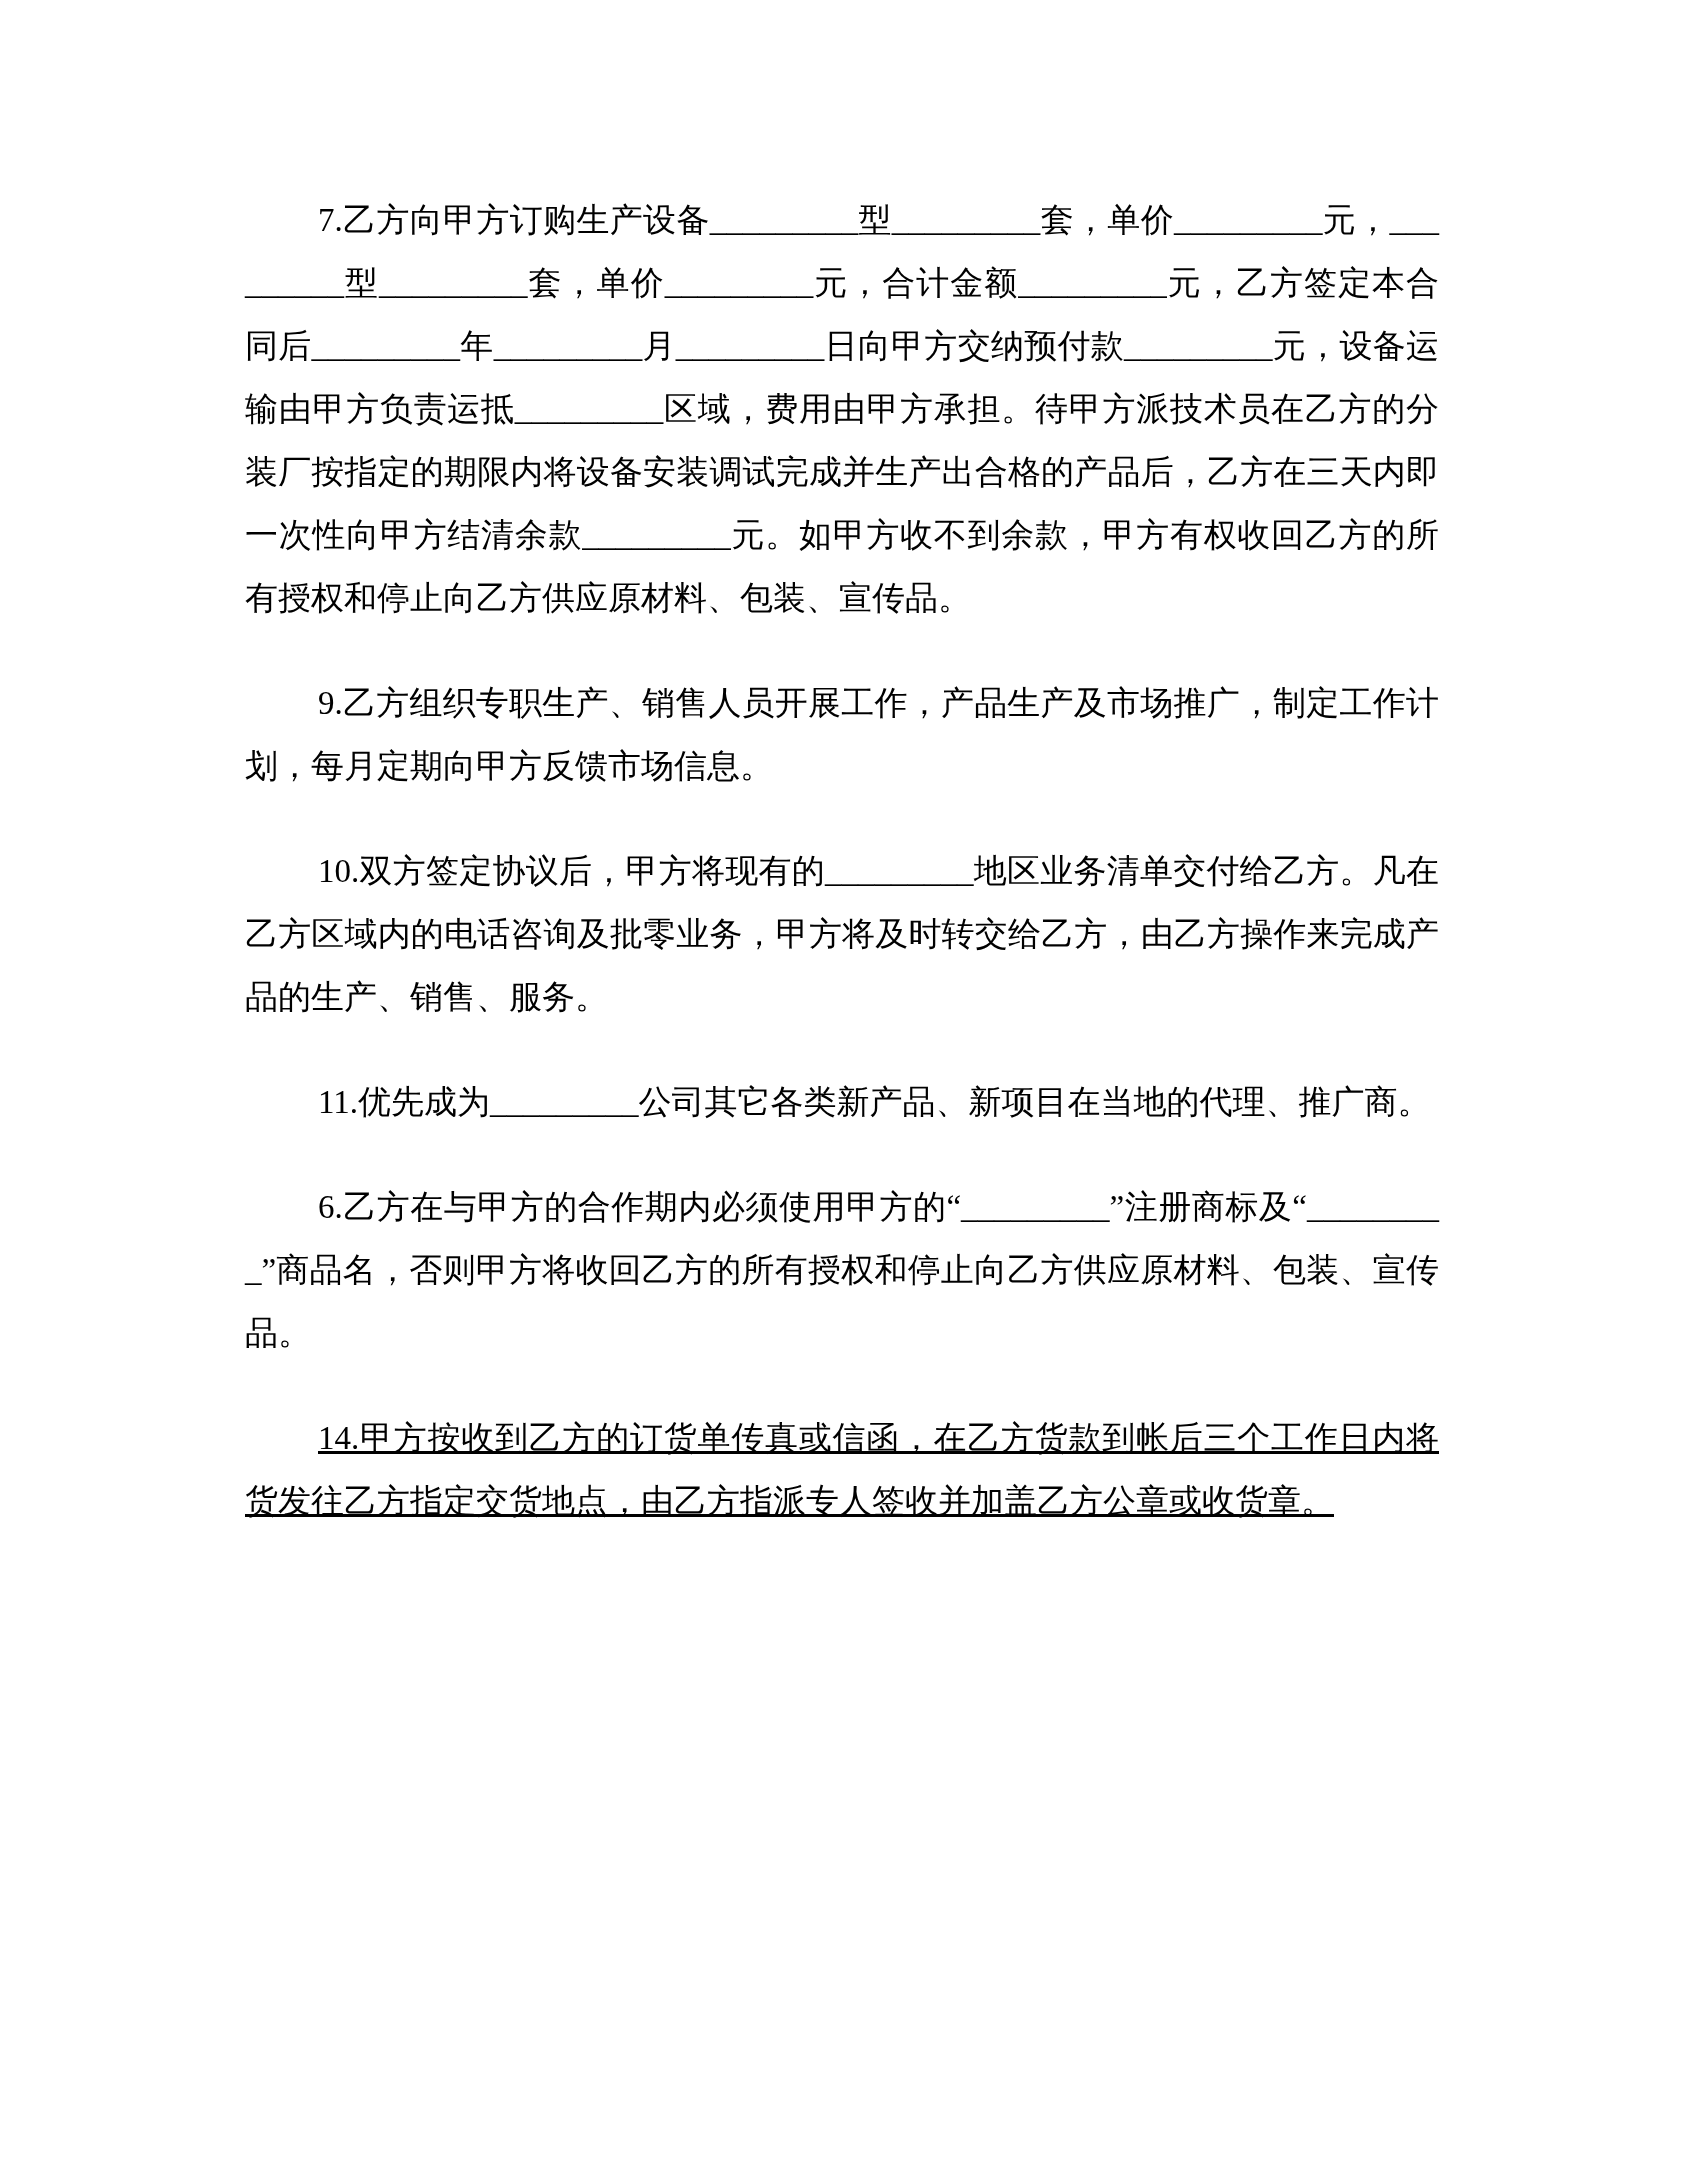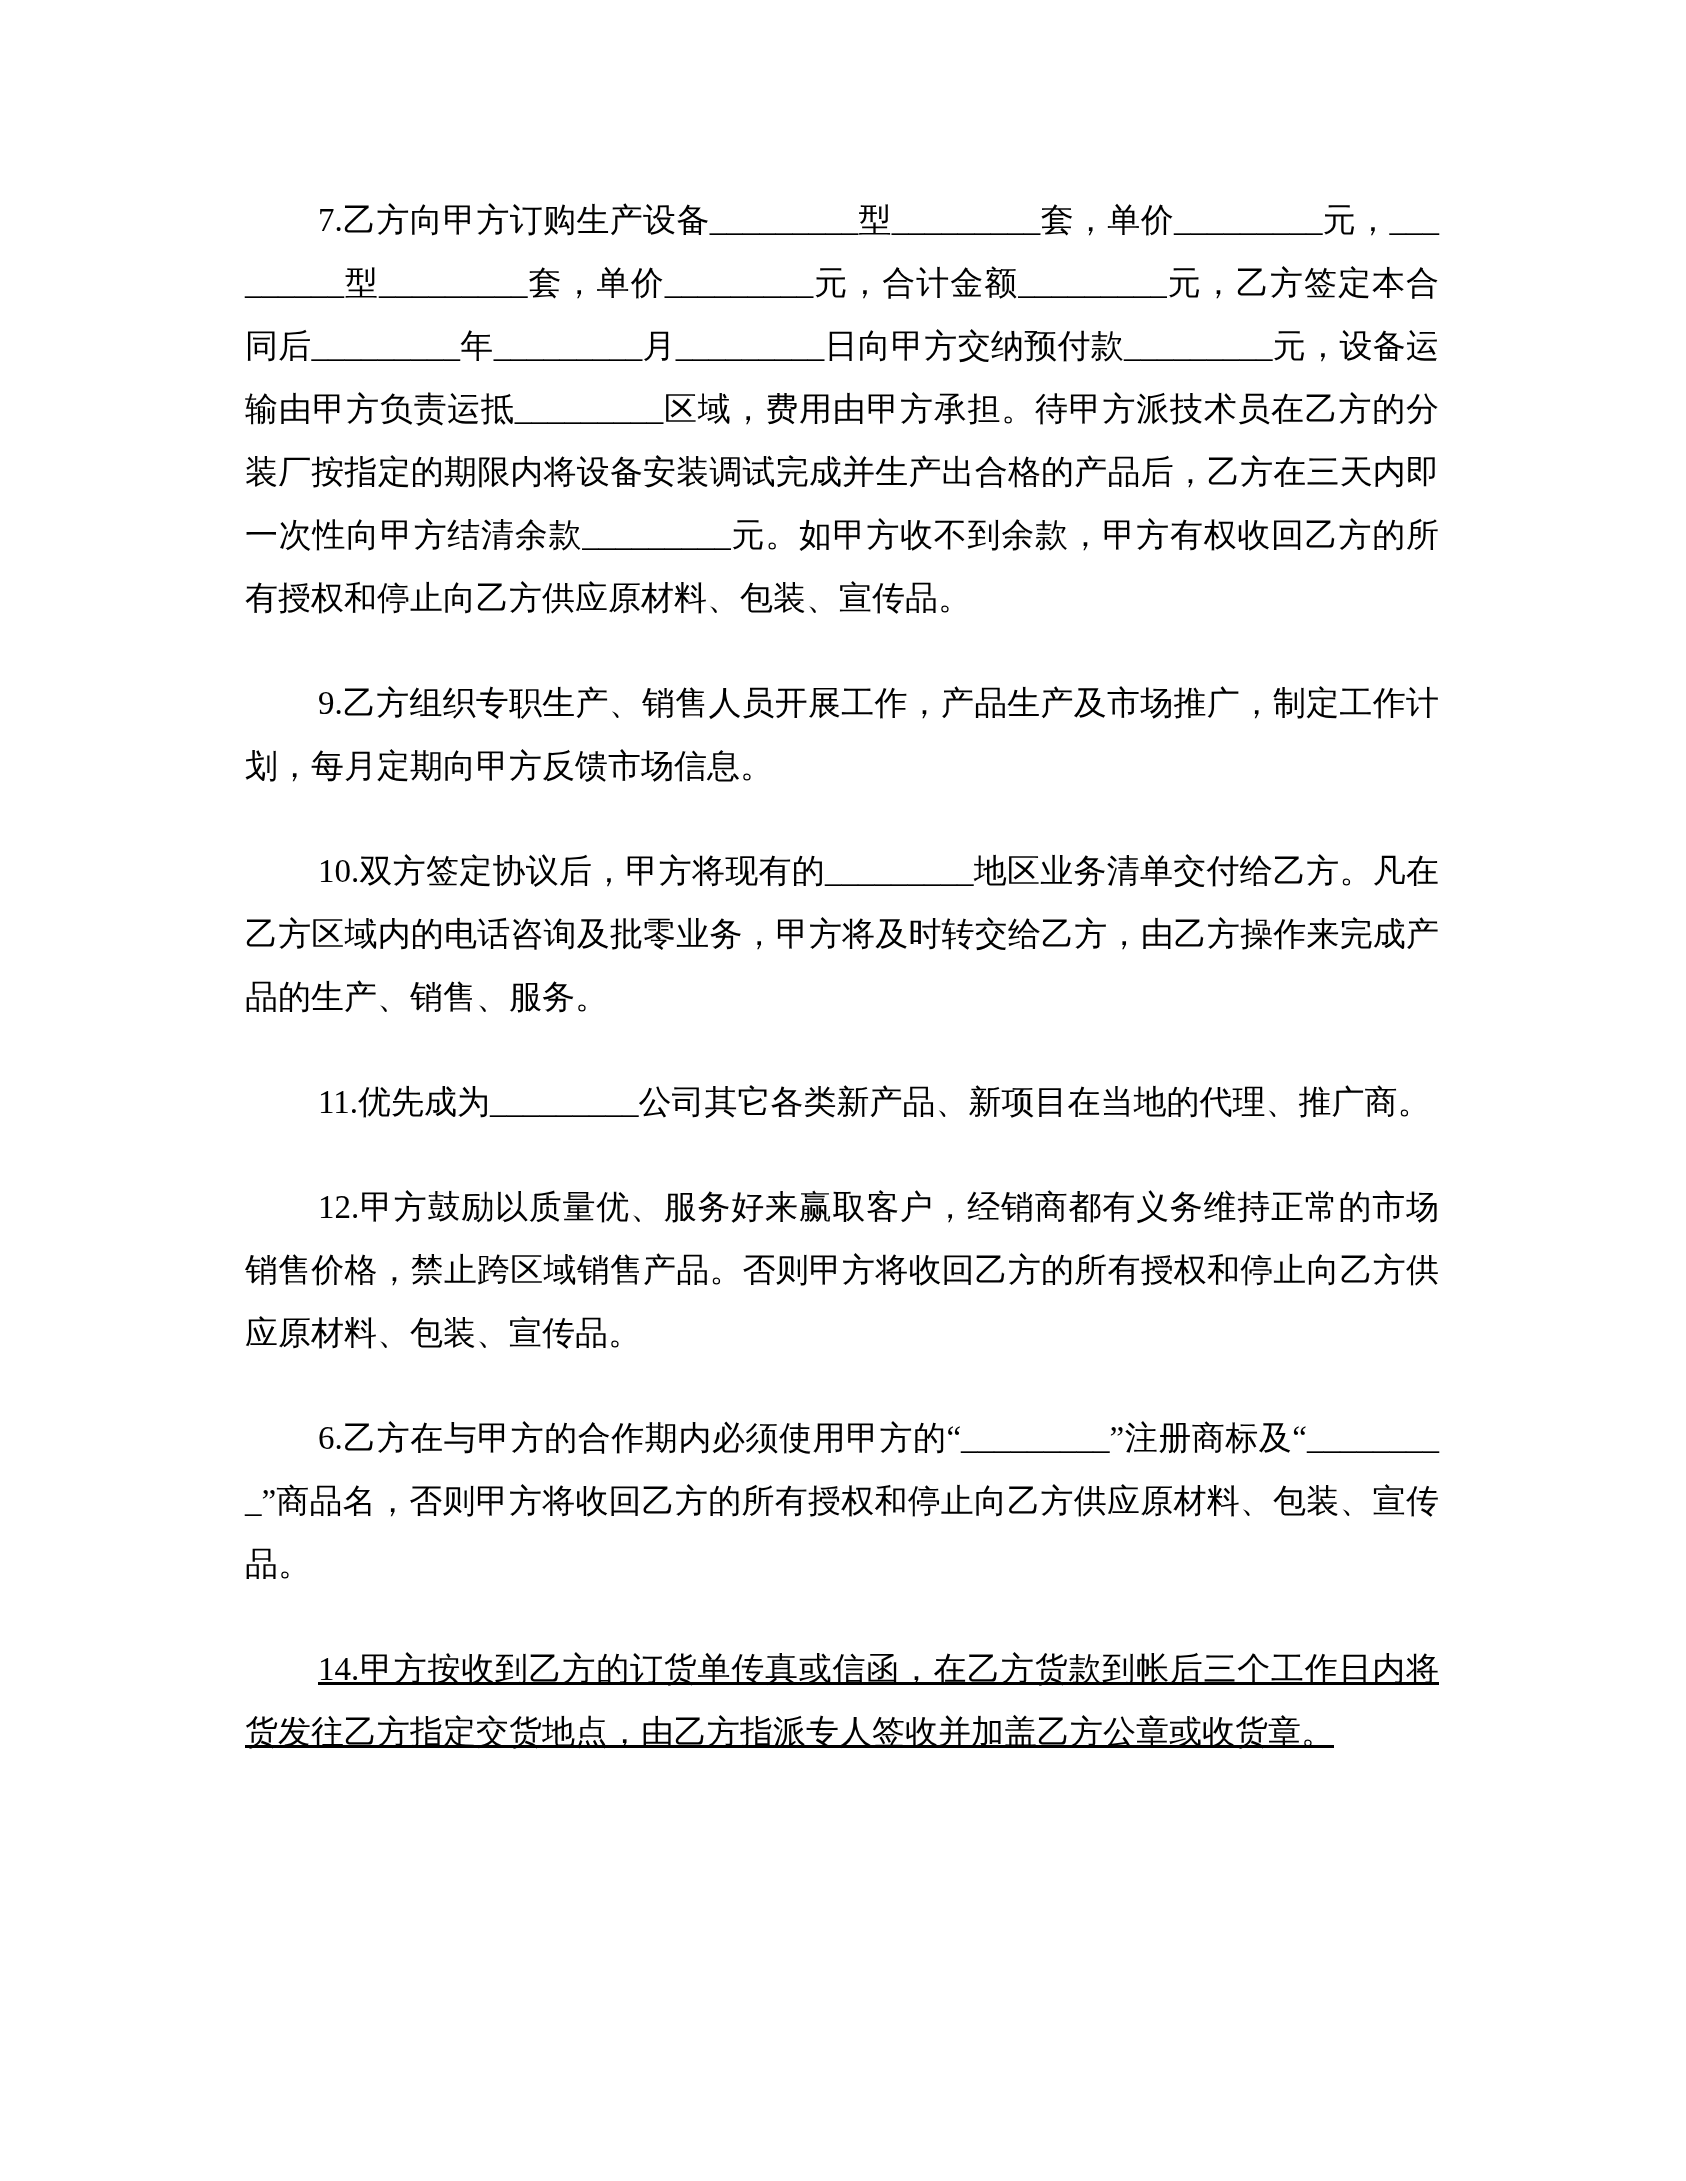--- a/index.html
+++ b/index.html
@@ -37,18 +37,17 @@
 </style>
 </head>
 <body>
 
 <div class="page">
   <div class="content">
     <p class="clause">7.乙方向甲方订购生产设备_________型_________套，单价_________元，_________型_________套，单价_________元，合计金额_________元，乙方签定本合同后_________年_________月_________日向甲方交纳预付款_________元，设备运输由甲方负责运抵_________区域，费用由甲方承担。待甲方派技术员在乙方的分装厂按指定的期限内将设备安装调试完成并生产出合格的产品后，乙方在三天内即一次性向甲方结清余款_________元。如甲方收不到余款，甲方有权收回乙方的所有授权和停止向乙方供应原材料、包装、宣传品。</p>
     <p class="clause">9.乙方组织专职生产、销售人员开展工作，产品生产及市场推广，制定工作计划，每月定期向甲方反馈市场信息。</p>
     <p class="clause">10.双方签定协议后，甲方将现有的_________地区业务清单交付给乙方。凡在乙方区域内的电话咨询及批零业务，甲方将及时转交给乙方，由乙方操作来完成产品的生产、销售、服务。</p>
     <p class="clause">11.优先成为_________公司其它各类新产品、新项目在当地的代理、推广商。</p>
-    <p class="clause">12.甲方鼓励以质量优、服务好来赢取客户，经销商都有义务维持正常的市场销售价格，禁止跨区域销售产品。否则甲方将收回乙方的所有授权和停止向乙方供应原材料、包装、宣传品。</p>
     <p class="clause">6.乙方在与甲方的合作期内必须使用甲方的“_________”注册商标及“_________”商品名，否则甲方将收回乙方的所有授权和停止向乙方供应原材料、包装、宣传品。</p>
     <p class="clause">14.甲方按收到乙方的订货单传真或信函，在乙方货款到帐后三个工作日内将货发往乙方指定交货地点，由乙方指派专人签收并加盖乙方公章或收货章。</p>
   </div>
 </div>
 
 
 </body></html>

